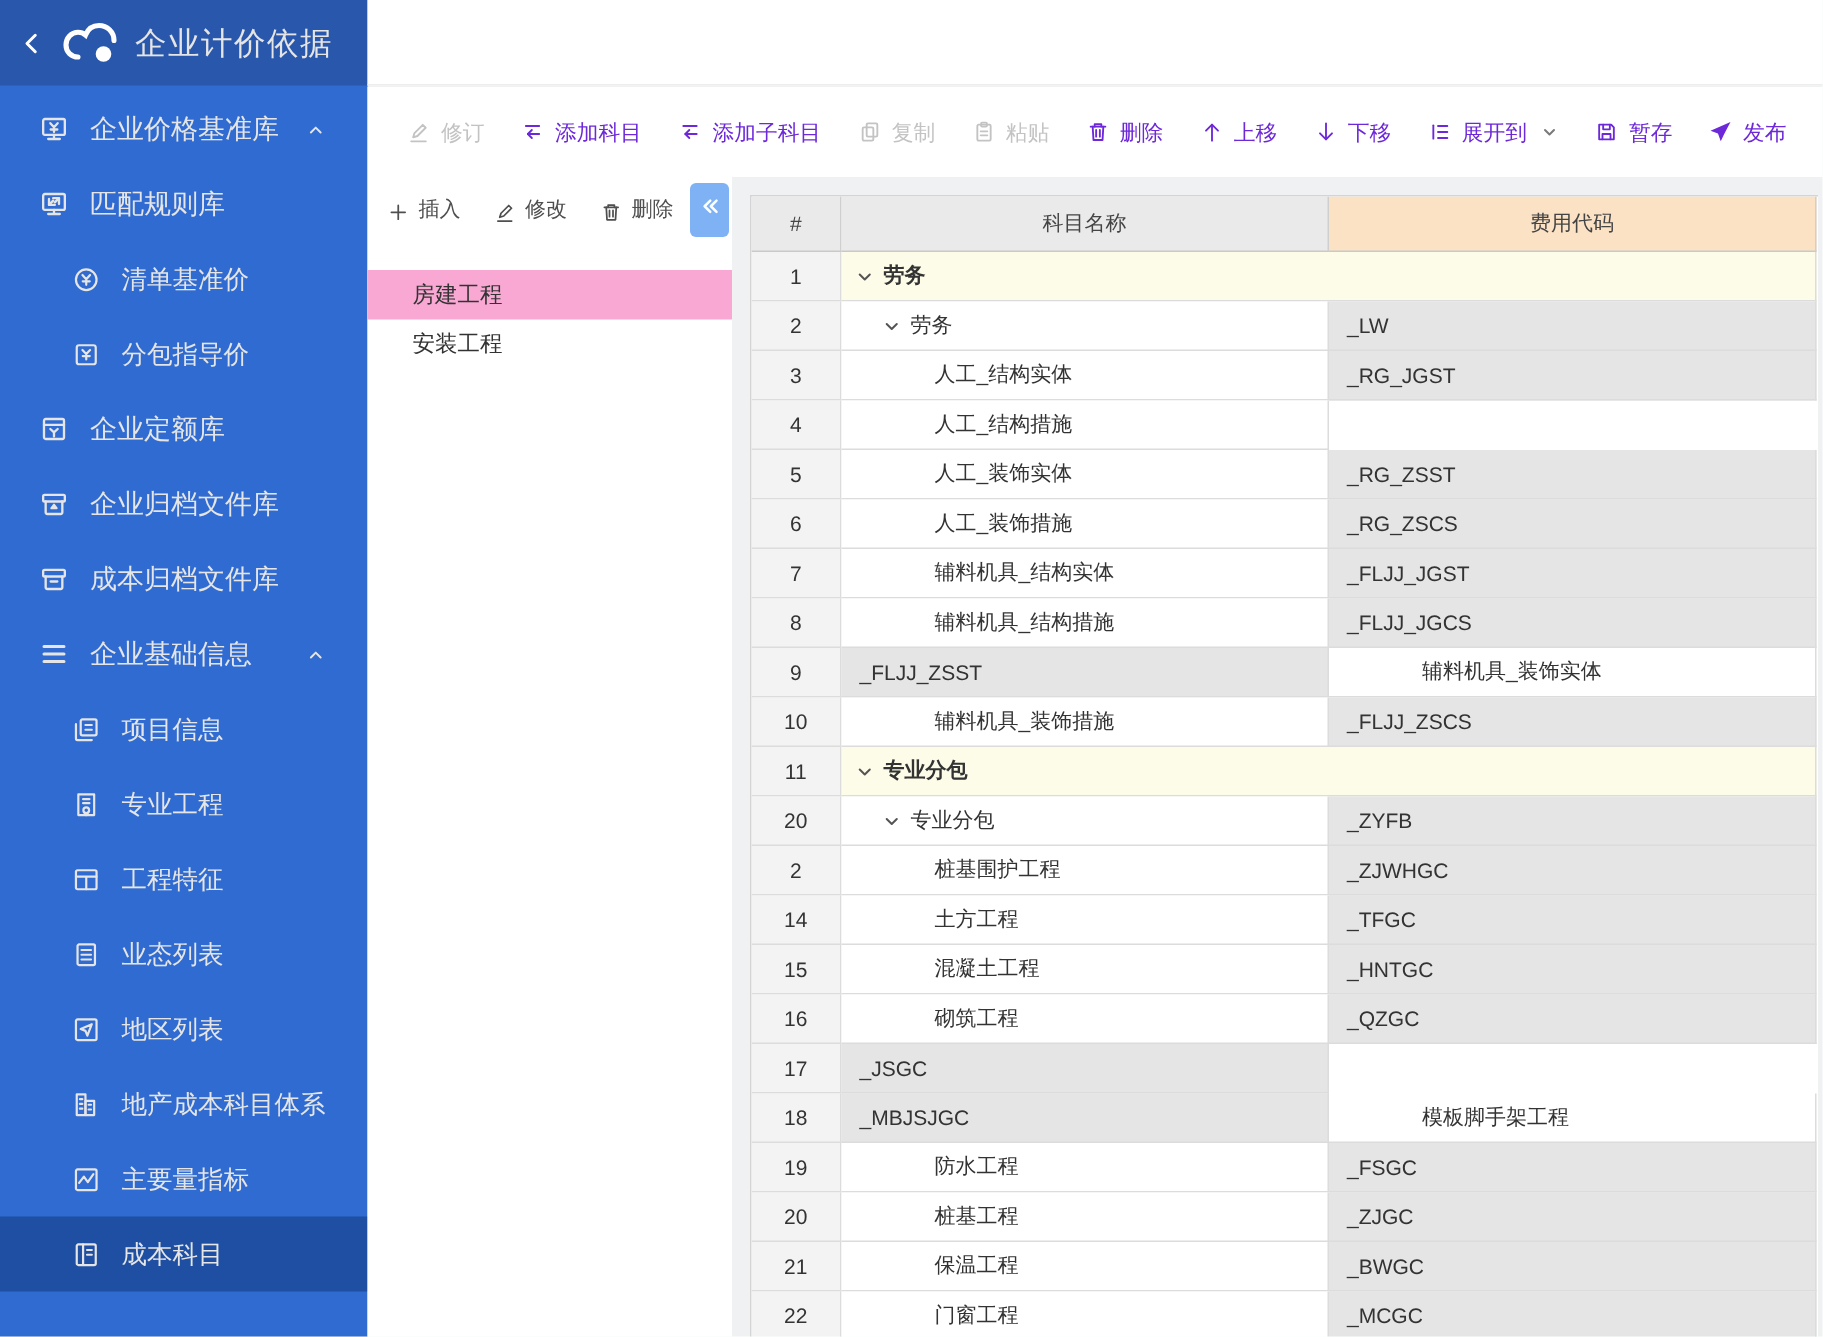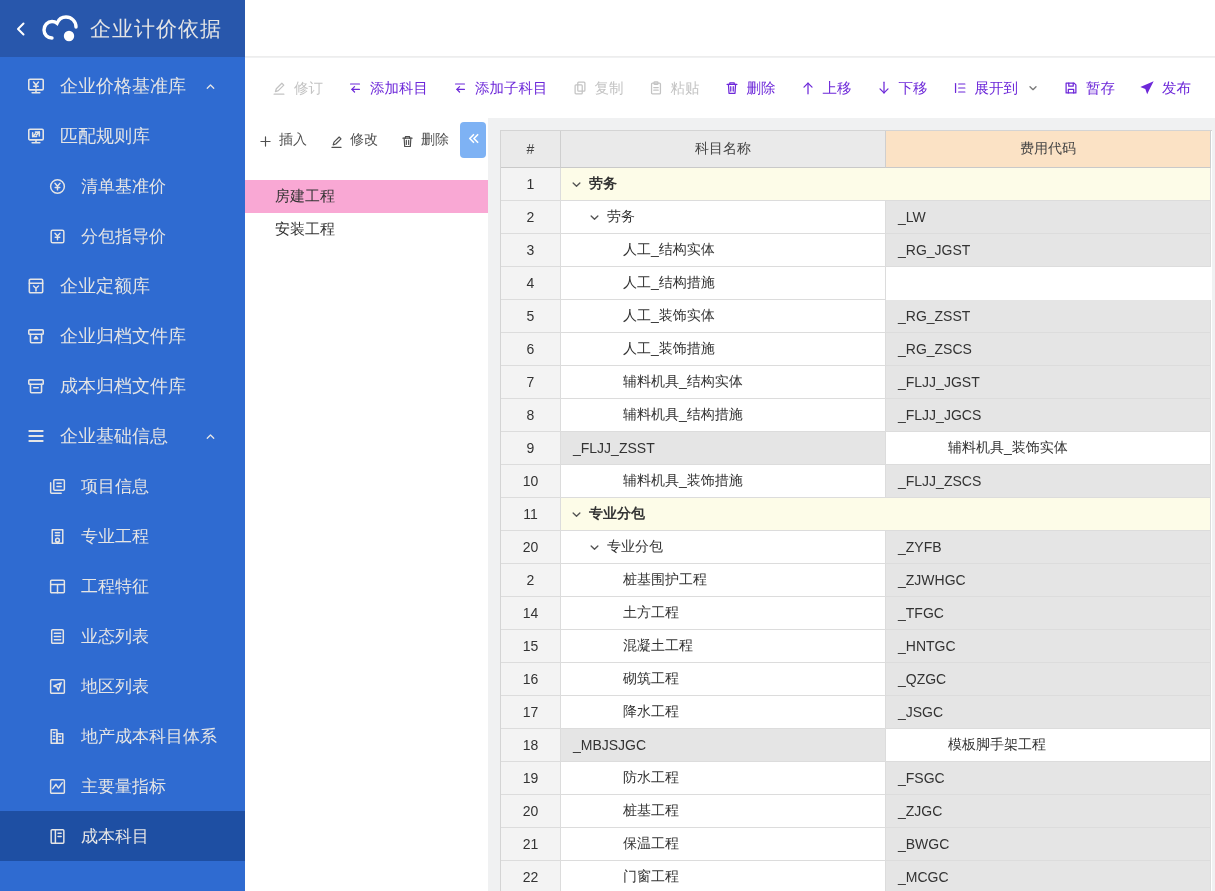--- a/index.html
+++ b/index.html
@@ -552,23 +552,20 @@
         <div class="td c-num">16</div>
         <div class="td c-name ind3">
           <span>砌筑工程</span>
         </div>
         <div class="td c-code">
           <span>_QZGC</span>
         </div>
       </div>
       <div class="trow">
         <div class="td c-num">17</div>
-        <div class="td c-name ind3">
-          <span>降水工程</span>
-        </div>
         <div class="td c-code">
           <span>_JSGC</span>
         </div>
       </div>
       <div class="trow">
         <div class="td c-num">18</div>
         <div class="td c-code">
           <span>_MBJSJGC</span>
         </div>
         <div class="td c-name ind3">

